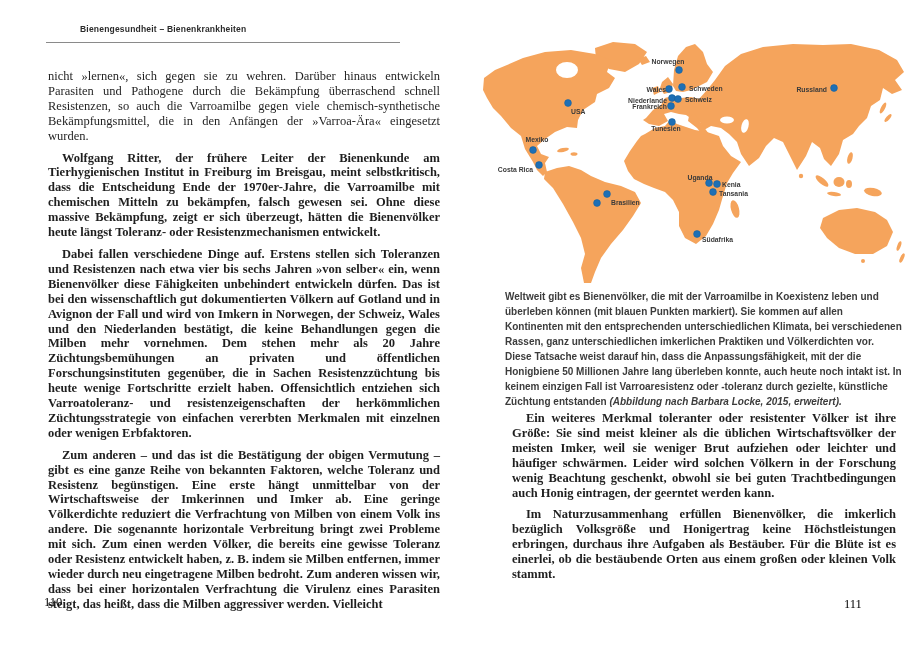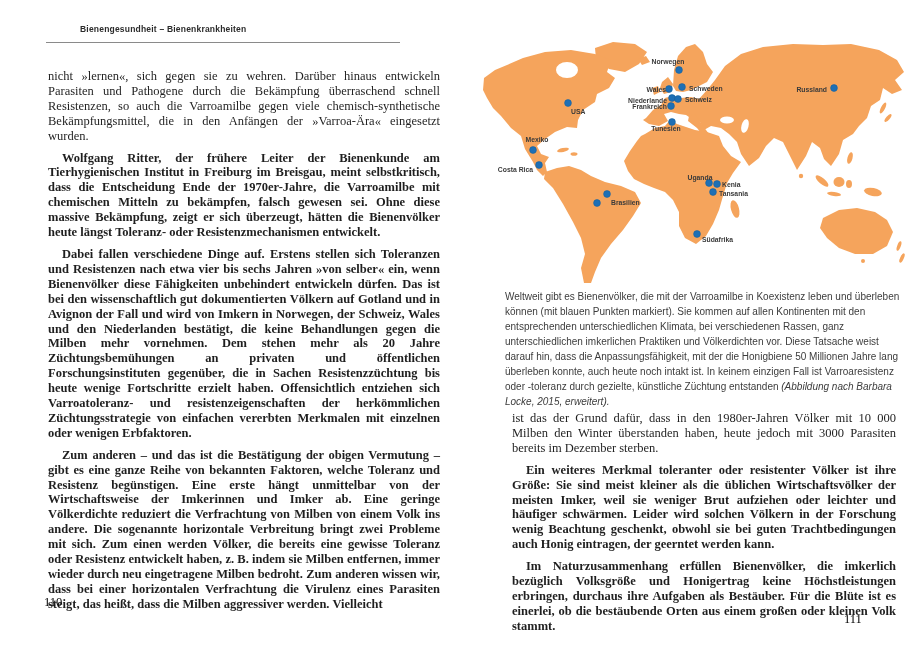--- a/index.html
+++ b/index.html
@@ -38,39 +38,40 @@
   }
   .body-text p{margin:7px;}
   .body-text p.indent{text-indent:14px;font-weight:bold;}
   #left-body{left:41px; top:62px; width:406px;}
   #right-body{left:505px; top:404px; width:398px;}
   .folio{
     position:absolute;
     font-size:12.5px; color:#000000;
   }
   #folio-left{left:44px; top:595px;}
-  #folio-right{left:844px; top:612px;}
+  #folio-right{left:844px; top:597px;}
   
   .map-wrap{
     position:absolute; left:483px; top:42px; width:424px; height:241px;
   }
   .map-wrap svg{width:100%;height:100%;display:block;}
   .land path, .land ellipse, .land circle{fill:var(--land);stroke:none;}
   .seas ellipse{fill:#ffffff;}
   .map-dot{fill:var(--dot); stroke:#15629E; stroke-width:.6;}
   .map-label{
     font-family:"Liberation Sans", sans-serif;
     font-size:6.8px; font-weight:bold; fill:var(--maplabel);
   }
   
   .fig-caption{
     position:absolute; left:505px; top:289px; width:398px;
     font-family:"Liberation Sans", sans-serif;
     font-size:10px; line-height:15px; color:#3c3c3c;
     text-align:left;
+    font-weight:bold;
   }
   .fig-caption .source{font-style:italic;}
 </style>
 </head>
 <body>
 
 <div>
 
   <div class="running-header">Bienengesundheit – Bienenkrankheiten</div>
   <div class="header-rule"></div>
@@ -152,19 +153,18 @@
           <text x="236" y="153.5" text-anchor="start" class="map-label">Tansania</text>
           <circle cx="214" cy="192" r="3.4" class="map-dot"></circle>
           <text x="219" y="199.5" text-anchor="start" class="map-label">Südafrika</text>
         </g>
     </svg>
   </div>
 
   <p class="fig-caption"><span>Weltweit gibt es Bienenvölker, die mit der Varroamilbe in Koexistenz leben und überleben können (mit blauen Punkten markiert). Sie kommen auf allen Kontinenten mit den entsprechenden unterschiedlichen Klimata, bei verschiedenen Rassen, ganz unterschiedlichen imkerlichen Praktiken und Völkerdichten vor. Diese Tatsache weist darauf hin, dass die Anpassungsfähigkeit, mit der die Honigbiene 50 Millionen Jahre lang überleben konnte, auch heute noch intakt ist. In keinem einzigen Fall ist Varroaresistenz oder -toleranz durch gezielte, künstliche Züchtung entstanden </span><span class="source">(Abbildung nach Barbara Locke, 2015, erweitert).</span></p>
 
   <div id="right-body" class="body-text">
-      <p>ist das der Grund dafür, dass in den 1980er-Jahren Völker mit 10 000 Milben den Winter überstanden haben, heute jedoch mit 3000 Parasiten bereits im Dezember sterben.</p>
       <p class="indent">Ein weiteres Merkmal toleranter oder resistenter Völker ist ihre Größe: Sie sind meist kleiner als die üblichen Wirtschaftsvölker der meisten Imker, weil sie weniger Brut aufziehen oder leichter und häufiger schwärmen. Leider wird solchen Völkern in der Forschung wenig Beachtung geschenkt, obwohl sie bei guten Trachtbedingungen auch Honig eintragen, der geerntet werden kann.</p>
       <p class="indent">Im Naturzusammenhang erfüllen Bienenvölker, die imkerlich bezüglich Volksgröße und Honigertrag keine Höchstleistungen erbringen, durchaus ihre Aufgaben als Bestäuber. Für die Blüte ist es einerlei, ob die bestäubende Orten aus einem großen oder kleinen Volk stammt.</p>
     </div>
   <div id="folio-right" class="folio">111</div>
 
 </div>
 
 </body></html>

